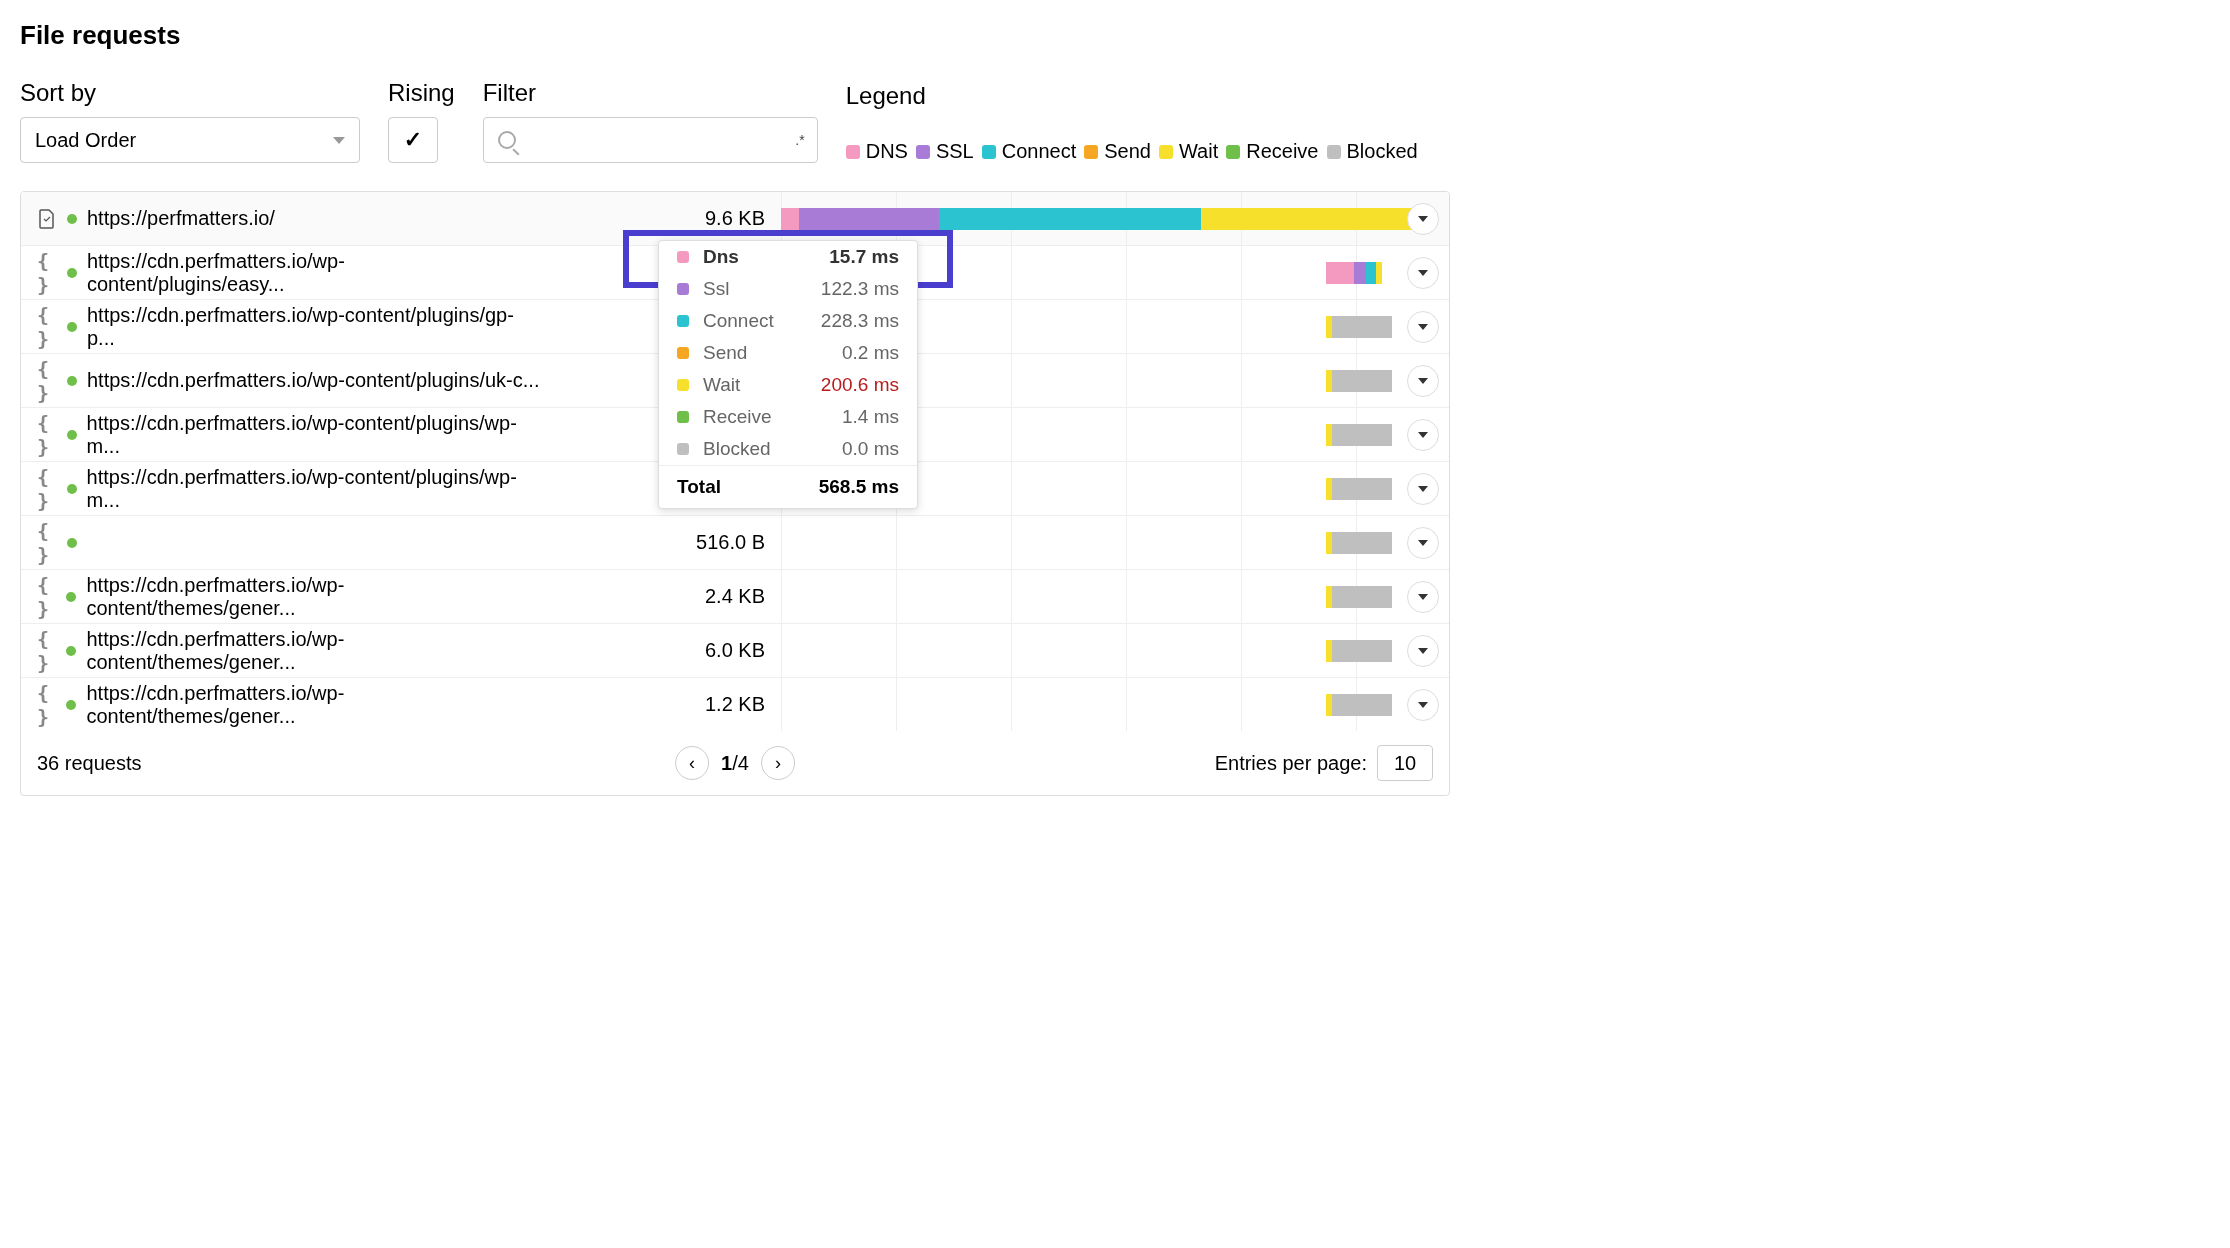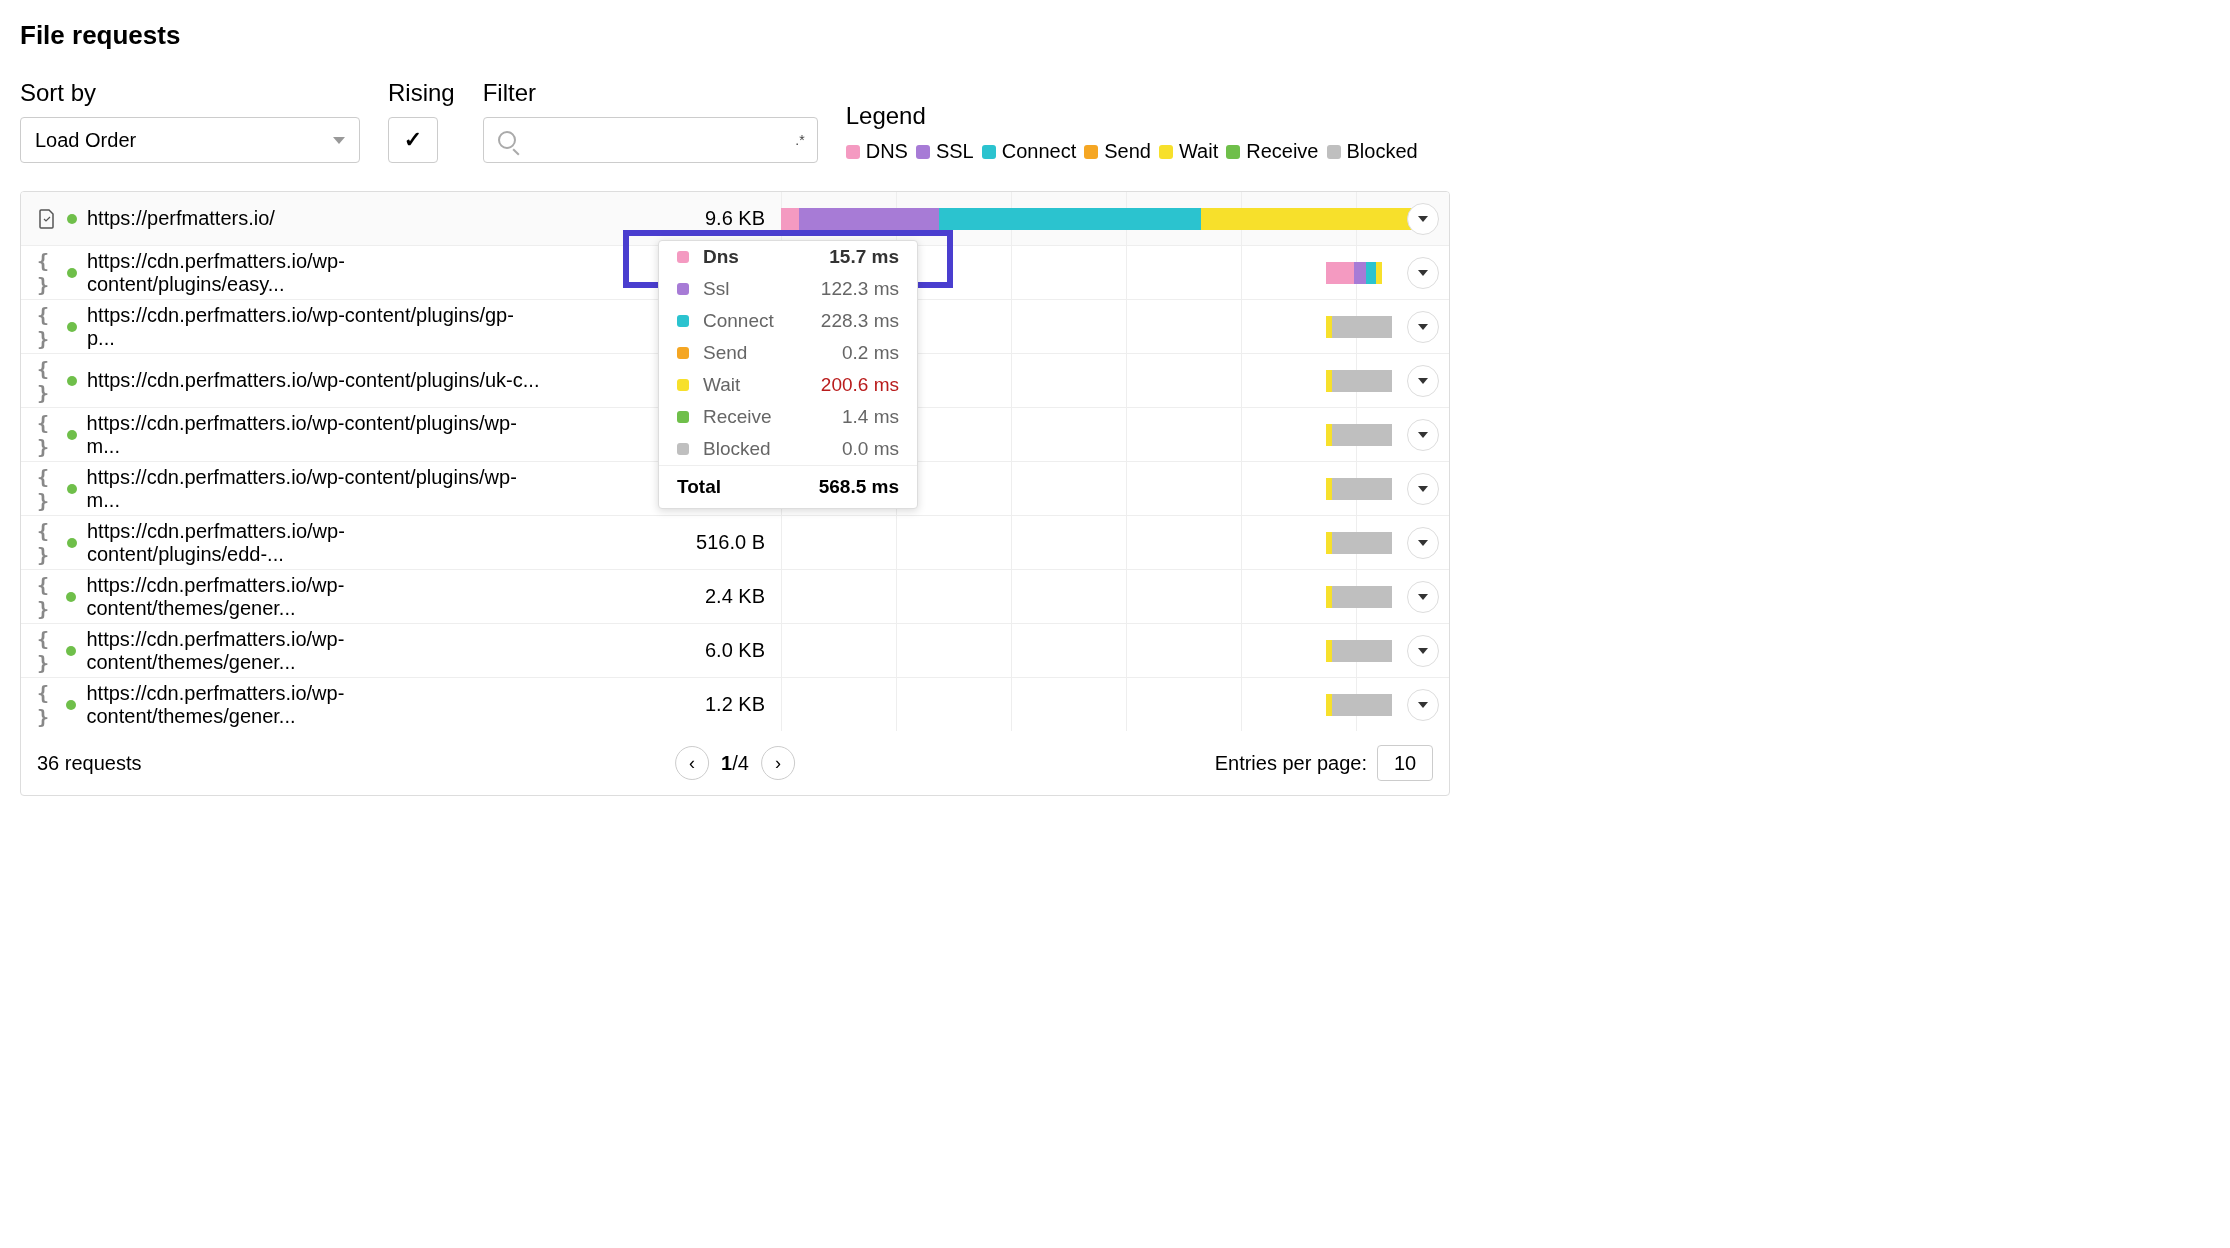--- a/index.html
+++ b/index.html
@@ -10,21 +10,21 @@
 .control-group { display: flex; flex-direction: column; }
 .control-label { font-size: 24px; margin-bottom: 10px; color: #000; }
 .select-box { width: 340px; height: 46px; border: 1px solid #ccc; border-radius: 4px; display: flex; align-items: center; justify-content: space-between; padding: 0 14px; font-size: 20px; background: #fff; cursor: pointer; }
 .chevron-down { width: 0; height: 0; border-left: 6px solid transparent; border-right: 6px solid transparent; border-top: 7px solid #999; }
 .rising-box { width: 50px; height: 46px; border: 1px solid #ccc; border-radius: 4px; display: flex; align-items: center; justify-content: center; background: #fff; cursor: pointer; }
 .check { font-size: 22px; font-weight: bold; }
 .filter-box { width: 335px; height: 46px; border: 1px solid #ccc; border-radius: 4px; display: flex; align-items: center; padding: 0 14px; background: #fff; position: relative; }
 .search-icon { width: 18px; height: 18px; border: 2px solid #aaa; border-radius: 50%; position: relative; margin-right: 8px; }
 .search-icon::after { content: ''; position: absolute; right: -6px; bottom: -6px; width: 8px; height: 2px; background: #aaa; transform: rotate(45deg); }
 .filter-hint { position: absolute; right: 12px; font-size: 14px; color: #444; }
-.legend-group { display: flex; flex-direction: column; }
+.legend-group { display: flex; flex-direction: column; gap: 20px; }
 .legend-items { display: flex; gap: 8px; align-items: center; flex-wrap: wrap; }
 .legend-item { display: flex; align-items: center; gap: 6px; font-size: 20px; }
 .swatch { width: 14px; height: 14px; border-radius: 3px; }
 
 .table { border: 1px solid #ddd; border-radius: 4px; overflow: hidden; }
 .thead { display: flex; background: #f7f7f7; border-bottom: 1px solid #eee; font-size: 13px; color: #999; text-transform: uppercase; letter-spacing: 0.5px; height: 30px; align-items: center; }
 .col-file { width: 520px; padding-left: 16px; }
 .col-size { width: 240px; text-align: right; padding-right: 16px; }
 .col-timeline { flex: 1; position: relative; }
 .time-ticks { display: flex; font-size: 13px; color: #999; position: absolute; left: 0; right: 0; top: 0; height: 30px; align-items: center; }
@@ -265,21 +265,20 @@
               <span class="chev"></span>
             </div>
     </div>
         </div>
         <div class="row">
     <div class="file-cell">
       <span class="file-icon">
               <span style="color:#888">{ }</span>
             </span>
       <span class="status-dot"></span>
-      <span>https://cdn.perfmatters.io/wp-content/plugins/edd-...</span>
     </div>
     <div class="size-cell">516.0 B</div>
     <div class="timeline-cell">
       <div class="grid-line" style="left:0px"></div>
             <div class="grid-line" style="left:115px"></div>
             <div class="grid-line" style="left:230px"></div>
             <div class="grid-line" style="left:345px"></div>
             <div class="grid-line" style="left:460px"></div>
             <div class="grid-line" style="left:575px"></div>
       <div class="seg" style="position:absolute;left:545px;width:6px;background:#f7e02b;height:22px;top:50%;transform:translateY(-50%)"></div>

